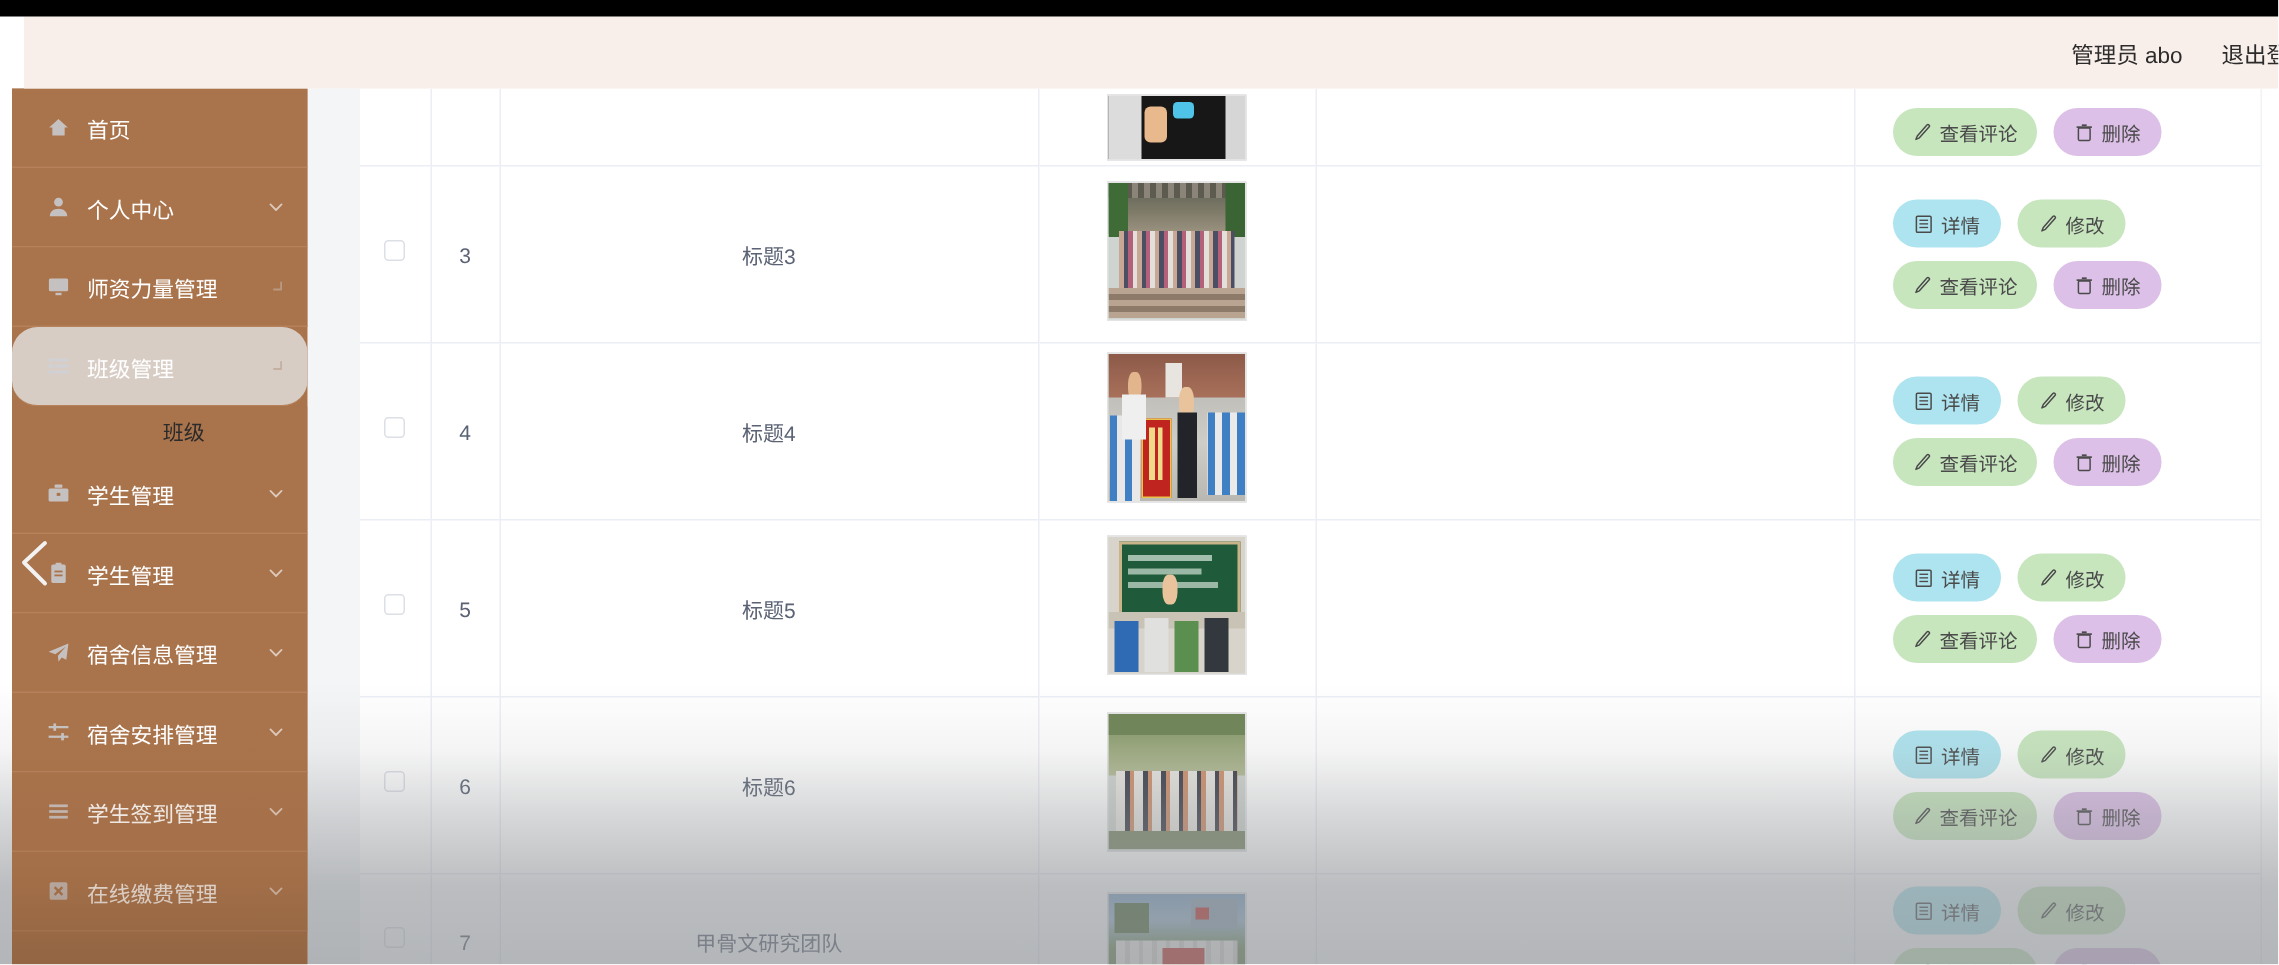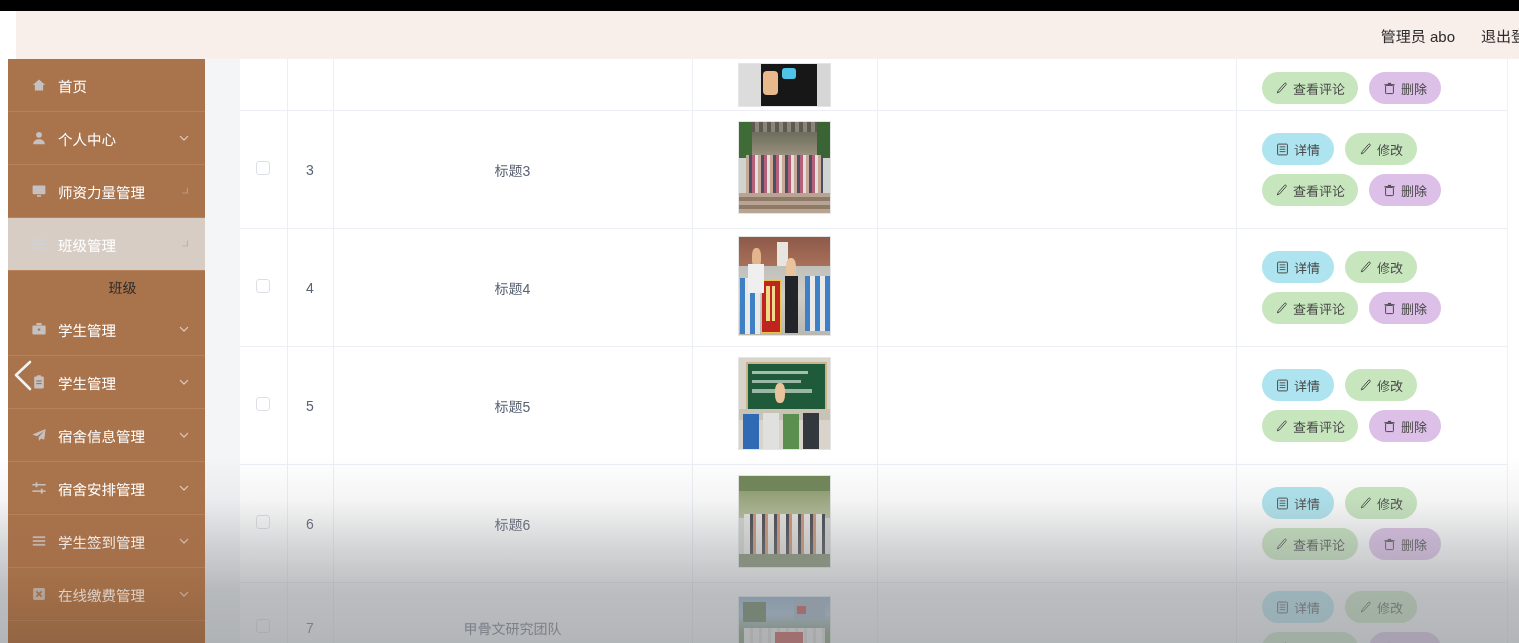--- a/index.html
+++ b/index.html
@@ -88,20 +88,21 @@
     padding-left: 22px;
     box-sizing: border-box;
     border-bottom: 1px solid #b5825c;
     color: #ffffff;
     font-size: 14.5px;
     background: #a9734b;
   }
   .nav-item.active-hover {
     background: #d8cdc5;
     color: #ffffff;
+    border-radius: 17px;
   }
   .nav-icon {
     width: 17px; height: 17px;
     margin-right: 11px;
     display: inline-flex;
     align-items: center;
     justify-content: center;
     opacity: 0.82;
     flex: 0 0 auto;
   }

